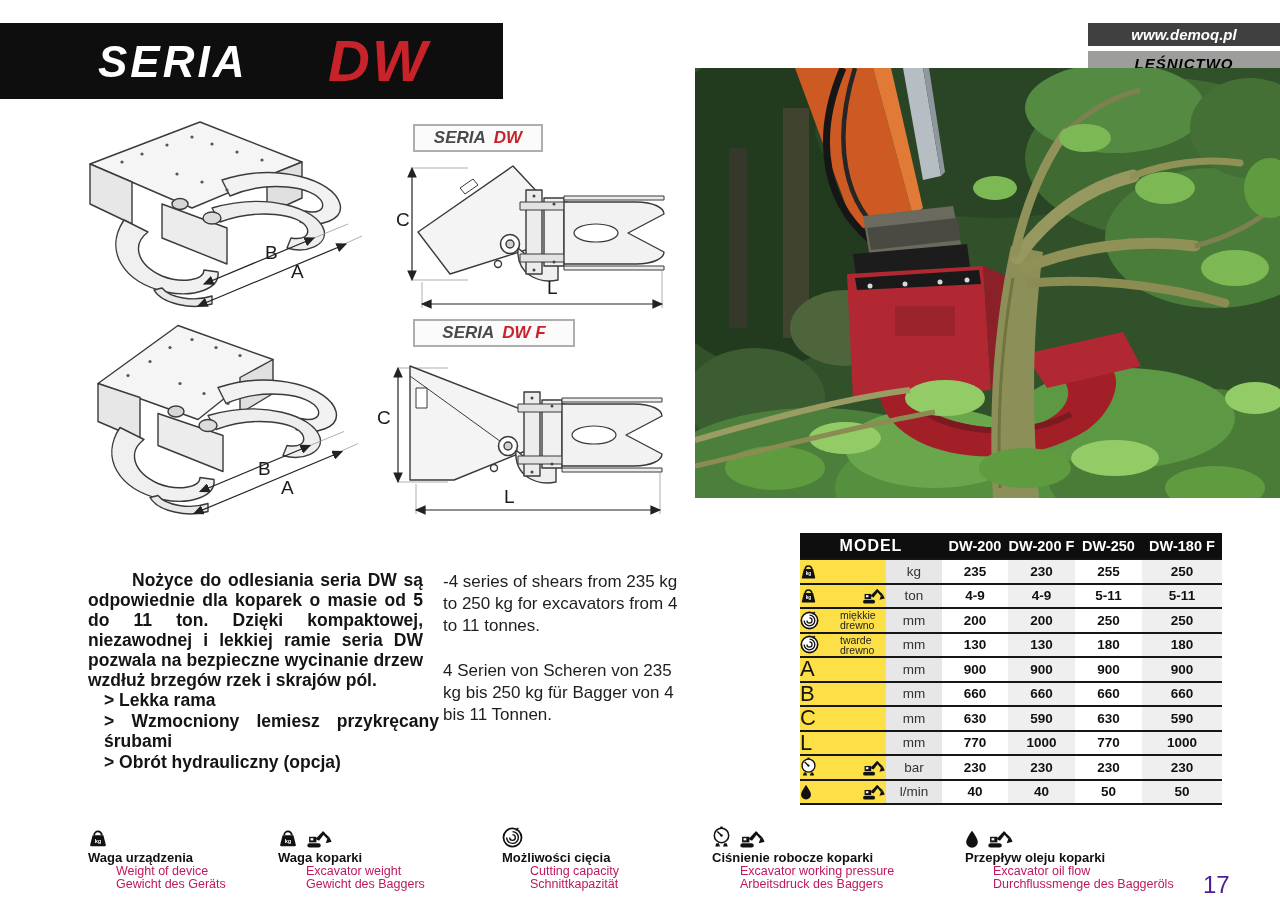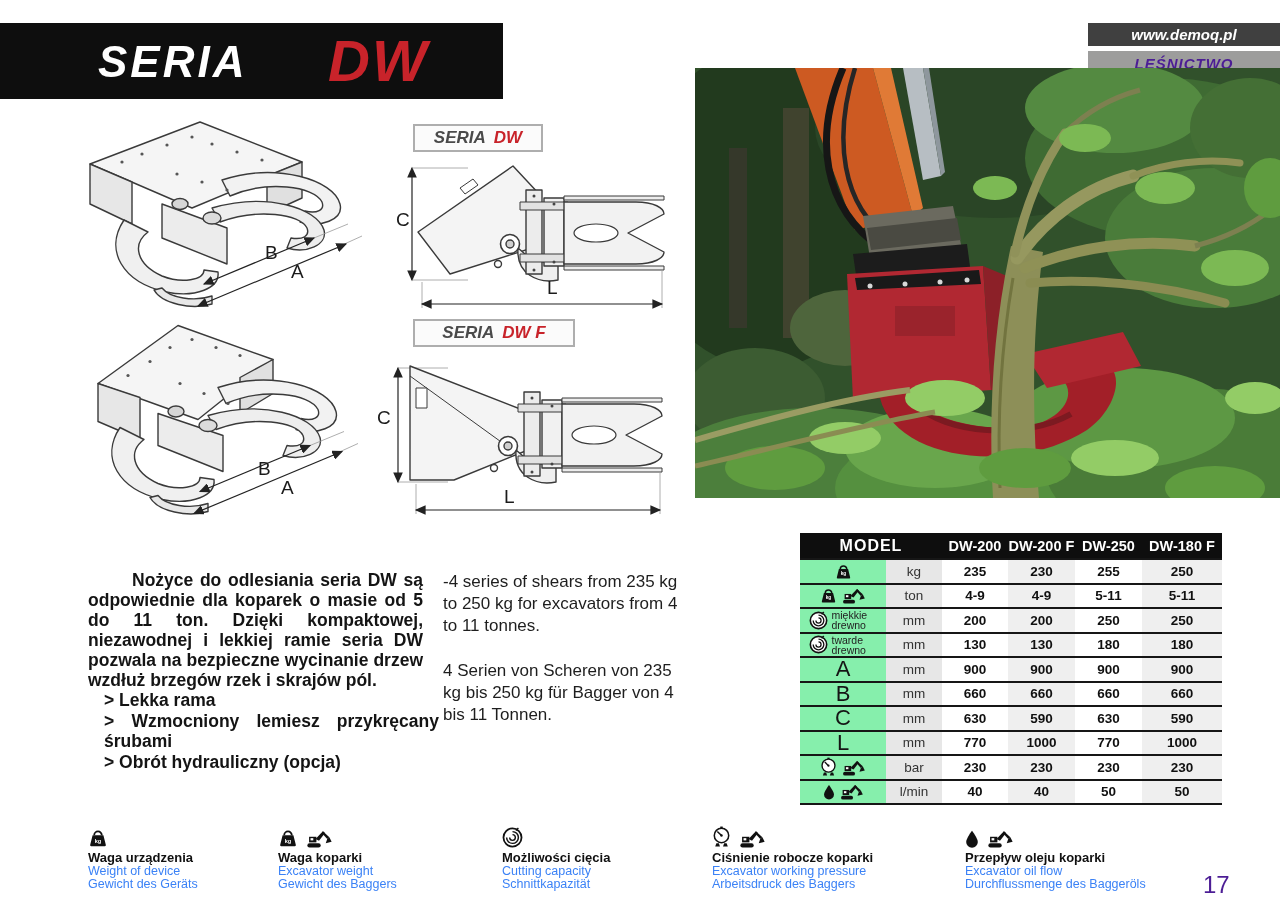--- a/index.html
+++ b/index.html
@@ -10,21 +10,21 @@
   .logo-bar{position:absolute;left:0;top:23px;width:503px;height:76px;background:#0e0e0e;}
   .logo-seria{position:absolute;left:98px;top:14px;color:#ffffff;font-style:italic;font-weight:bold;
               font-size:44px;letter-spacing:3px;}
   .logo-model{position:absolute;left:328px;top:4px;color:#c8232a;font-style:italic;font-weight:bold;
               font-size:58px;letter-spacing:2px;}
   .url-bar{position:absolute;left:1088px;top:23px;width:192px;height:23px;background:#404040;
            display:flex;align-items:center;justify-content:center;}
   .url-bar span{color:#fff;font-style:italic;font-weight:bold;font-size:15px;}
   .cat-bar{position:absolute;left:1088px;top:51px;width:192px;height:25px;background:#9d9d9c;
            display:flex;align-items:center;justify-content:center;}
-  .cat-bar span{color:#4c1d95;font-style:italic;font-weight:bold;font-size:15px;letter-spacing:1px;}
+  .cat-bar span{color:#000000;font-style:italic;font-weight:bold;font-size:15px;letter-spacing:1px;}
 
   
   .photo{position:absolute;left:695px;top:68px;width:585px;height:430px;}
   .photo svg{width:100%;height:100%;display:block;}
 
   
   .iso1{position:absolute;left:62px;top:112px;width:325px;height:205px;}
   .iso2{position:absolute;left:58px;top:314px;width:325px;height:212px;}
   .iso1 svg,.iso2 svg,.sv1 svg,.sv2 svg{width:100%;height:100%;display:block;}
   .sv-label{position:absolute;height:28px;border:2px solid #aeaeae;background:#fbfbfb;
@@ -47,41 +47,41 @@
   .en-text{position:absolute;left:443px;top:554px;width:244px;font-size:17px;color:#1e1e1e;line-height:22px;}
   .de-text{position:absolute;left:443px;top:643px;width:248px;font-size:17px;color:#1e1e1e;line-height:22px;}
 
   
   .spec-table{position:absolute;left:800px;top:525px;width:422px;border-bottom:2px solid #161616;margin-top:8px;}
   .t-head{display:flex;height:25px;background:#0e0e0e;color:#fff;align-items:center;}
   .th-model{width:142px;text-align:center;font-weight:bold;font-size:16px;letter-spacing:1px;}
   .th-col{text-align:center;font-weight:bold;font-size:14.5px;}
   .w1{width:66px;} .w2{width:67px;} .w3{width:67px;} .w4{width:80px;}
   .t-row{display:flex;height:24.5px;border-top:2px solid #161616;box-sizing:border-box;}
-  .td-icon{width:86px;display:flex;align-items:center;justify-content:center;gap:4px;background:#86efac;}
+  .td-icon{width:86px;display:flex;align-items:center;justify-content:space-between;gap:4px;background:#fde047;}
   .td-unit{width:56px;background:#e7e7e7;display:flex;align-items:center;justify-content:center;
            font-size:13.5px;color:#333;}
   .td-val{display:flex;align-items:center;justify-content:center;font-weight:bold;font-size:13.5px;color:#101010;}
   .alt{background:#efefef;}
   .dim-letter{font-size:22px;color:#151515;line-height:20px;}
   .wood-label{font-size:10.5px;line-height:10px;color:#222;width:46px;text-align:left;}
 
   
   .ic{display:block;}
   .ic-weight{width:17px;height:17px;} .ic-exc{width:25px;height:17px;}
   .ic-log{width:19px;height:19px;} .ic-gauge{width:17px;height:20px;} .ic-drop{width:12px;height:16px;}
   .legend-icons .ic-weight{width:20px;height:20px;} .legend-icons .ic-exc{width:28px;height:19px;}
   .legend-icons .ic-log{width:21px;height:21px;} .legend-icons .ic-gauge{width:19px;height:22px;}
   .legend-icons .ic-drop{width:14px;height:18px;}
 
   
   .legend-item{position:absolute;top:822px;width:215px;}
   .legend-icons{height:26px;display:flex;align-items:flex-end;gap:7px;margin-bottom:3px;}
   .l-pl{font-weight:bold;font-size:13px;color:#101010;line-height:13.5px;}
-  .l-en,.l-de{font-size:12.5px;color:#3b82f6;line-height:13.5px;}
+  .l-en,.l-de{font-size:12.5px;color:#be185d;line-height:13.5px;margin-left:28px;}
   .page-num{position:absolute;left:1203px;top:871px;font-size:24px;color:#4c1d95;}
 </style>
 </head>
 <body>
 
 <svg width="0" height="0" style="position:absolute" aria-hidden="true">
   <defs>
     <marker id="arr" markerWidth="10" markerHeight="8" refX="8" refY="4" orient="auto-start-reverse">
       <path d="M0,0 L9,4 L0,8 z" fill="#222"></path>
     </marker>

